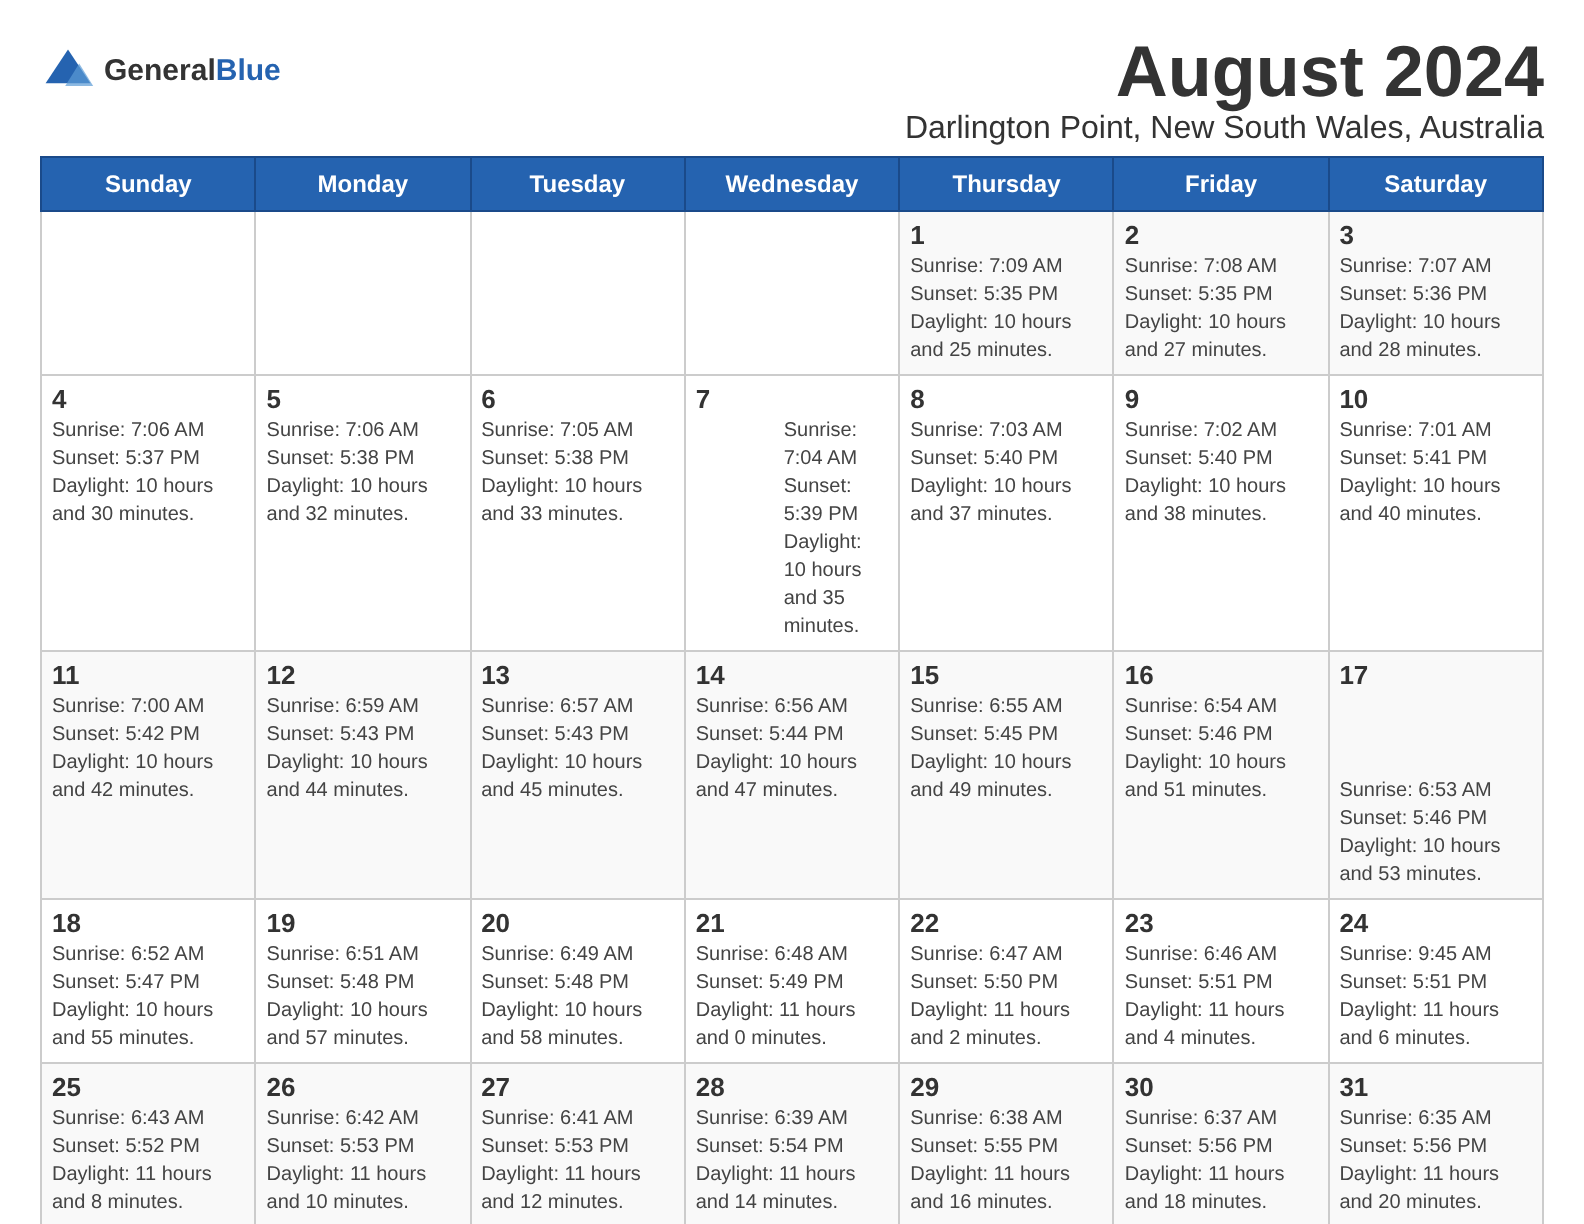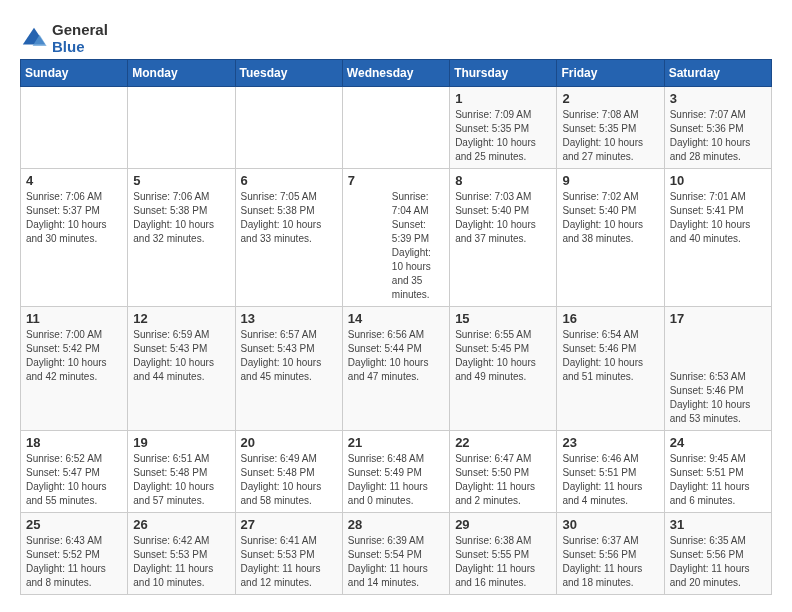--- a/index.html
+++ b/index.html
@@ -17,21 +17,20 @@
       margin-bottom: 4px;
     }
     .logo {
       display: flex;
       align-items: center;
       gap: 4px;
       margin-top: 6px;
     }
     .logo-text {
       display: flex;
-      flex-direction: column;
       line-height: 1.1;
     }
     .logo-general {
       font-size: 15px;
       font-weight: bold;
       color: #333;
     }
     .logo-blue {
       font-size: 15px;
       font-weight: bold;
@@ -57,21 +56,21 @@
     }
     table {
       width: 100%;
       border-collapse: collapse;
       font-size: 11px;
     }
     thead tr th {
       background-color: #2563b0;
       color: #fff;
       padding: 6px 4px;
-      text-align: left;
+      text-align: center;
       font-size: 12px;
       font-weight: bold;
       border: 1px solid #1a4a8a;
     }
     tbody tr td {
       border: 1px solid #ccc;
       vertical-align: top;
       padding: 4px 5px;
       min-height: 80px;
       width: 14.28%;
@@ -103,20 +102,24 @@
   <div class="logo">
     <svg class="logo-icon" viewBox="0 0 40 40">
       <polygon points="20,4 36,28 4,28" fill="#2563b0"></polygon>
       <polygon points="28,14 38,30 18,30" fill="#5b9bd5" opacity="0.7"></polygon>
     </svg>
     <div class="logo-text">
       <span class="logo-general">General</span>
       <span class="logo-blue">Blue</span>
     </div>
   </div>
+  <div class="title-area">
+    <div class="main-title">August 2024</div>
+    <div class="subtitle">Darlington Point, New South Wales, Australia</div>
+  </div>
 </div>
 
 <table>
   <thead>
     <tr>
     <th>Sunday</th>
         <th>Monday</th>
         <th>Tuesday</th>
         <th>Wednesday</th>
         <th>Thursday</th>

